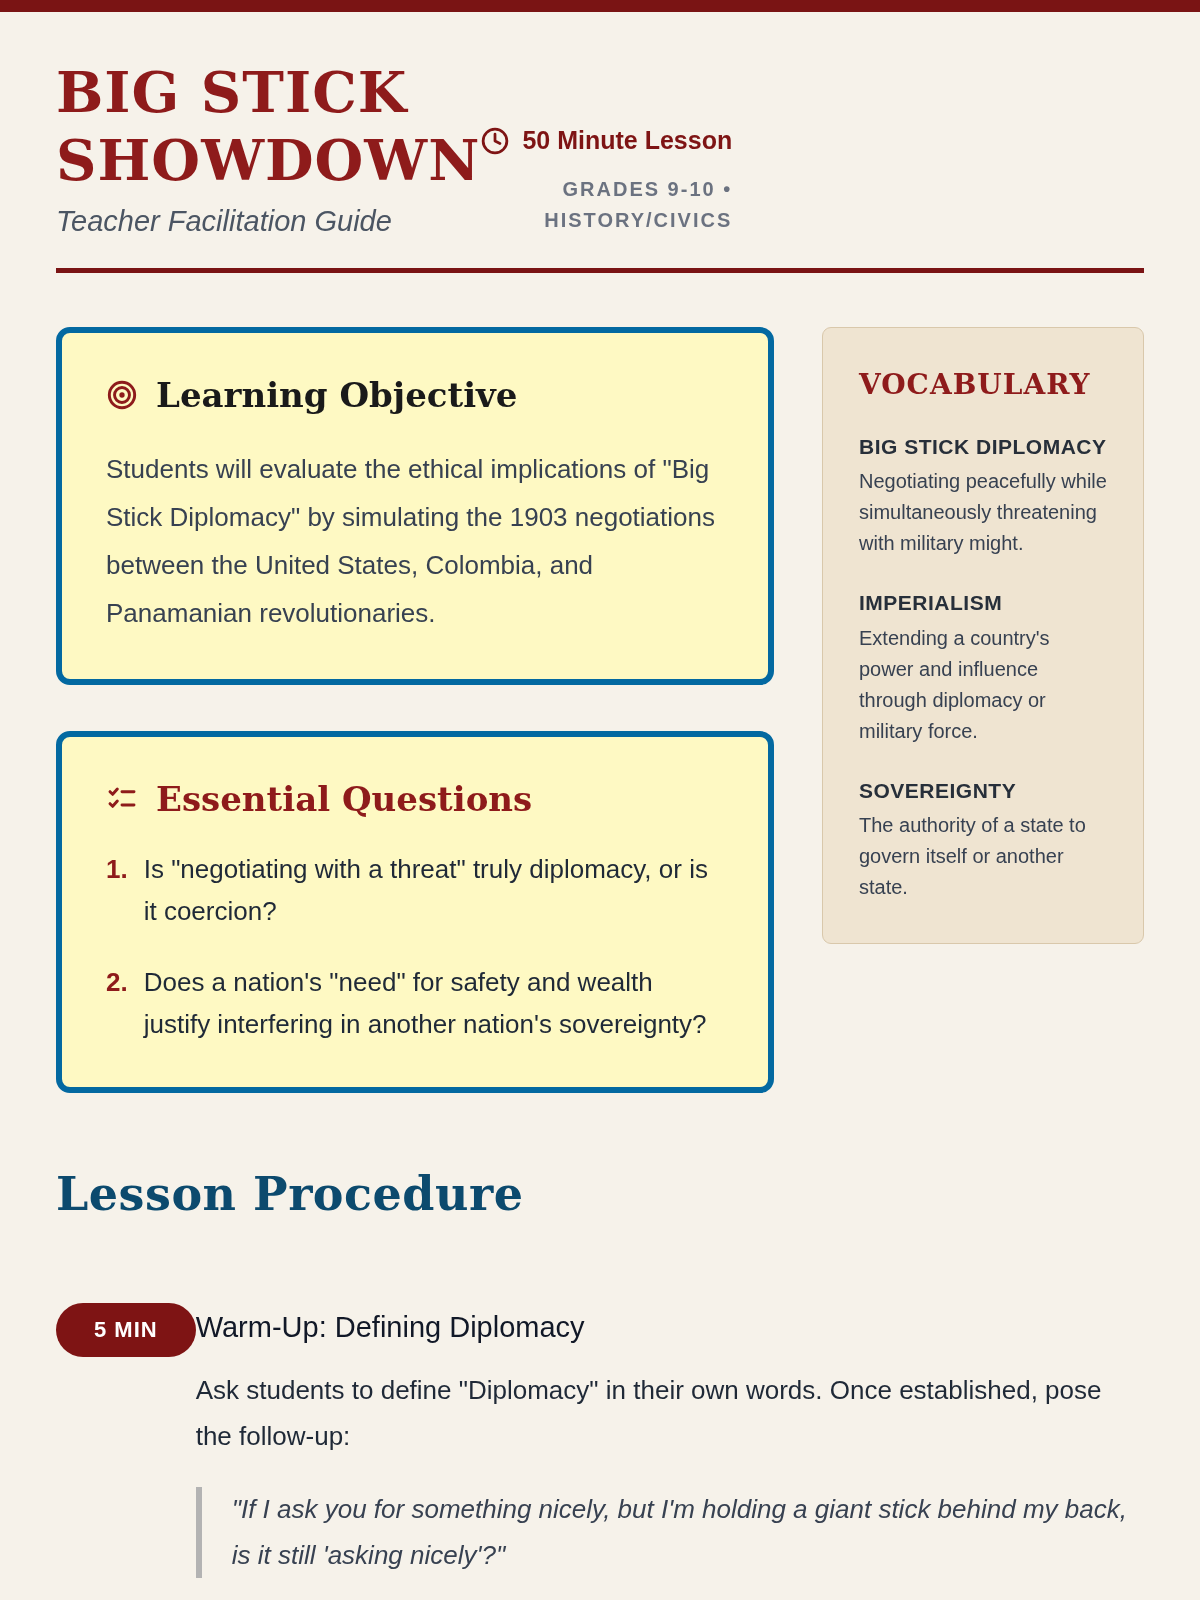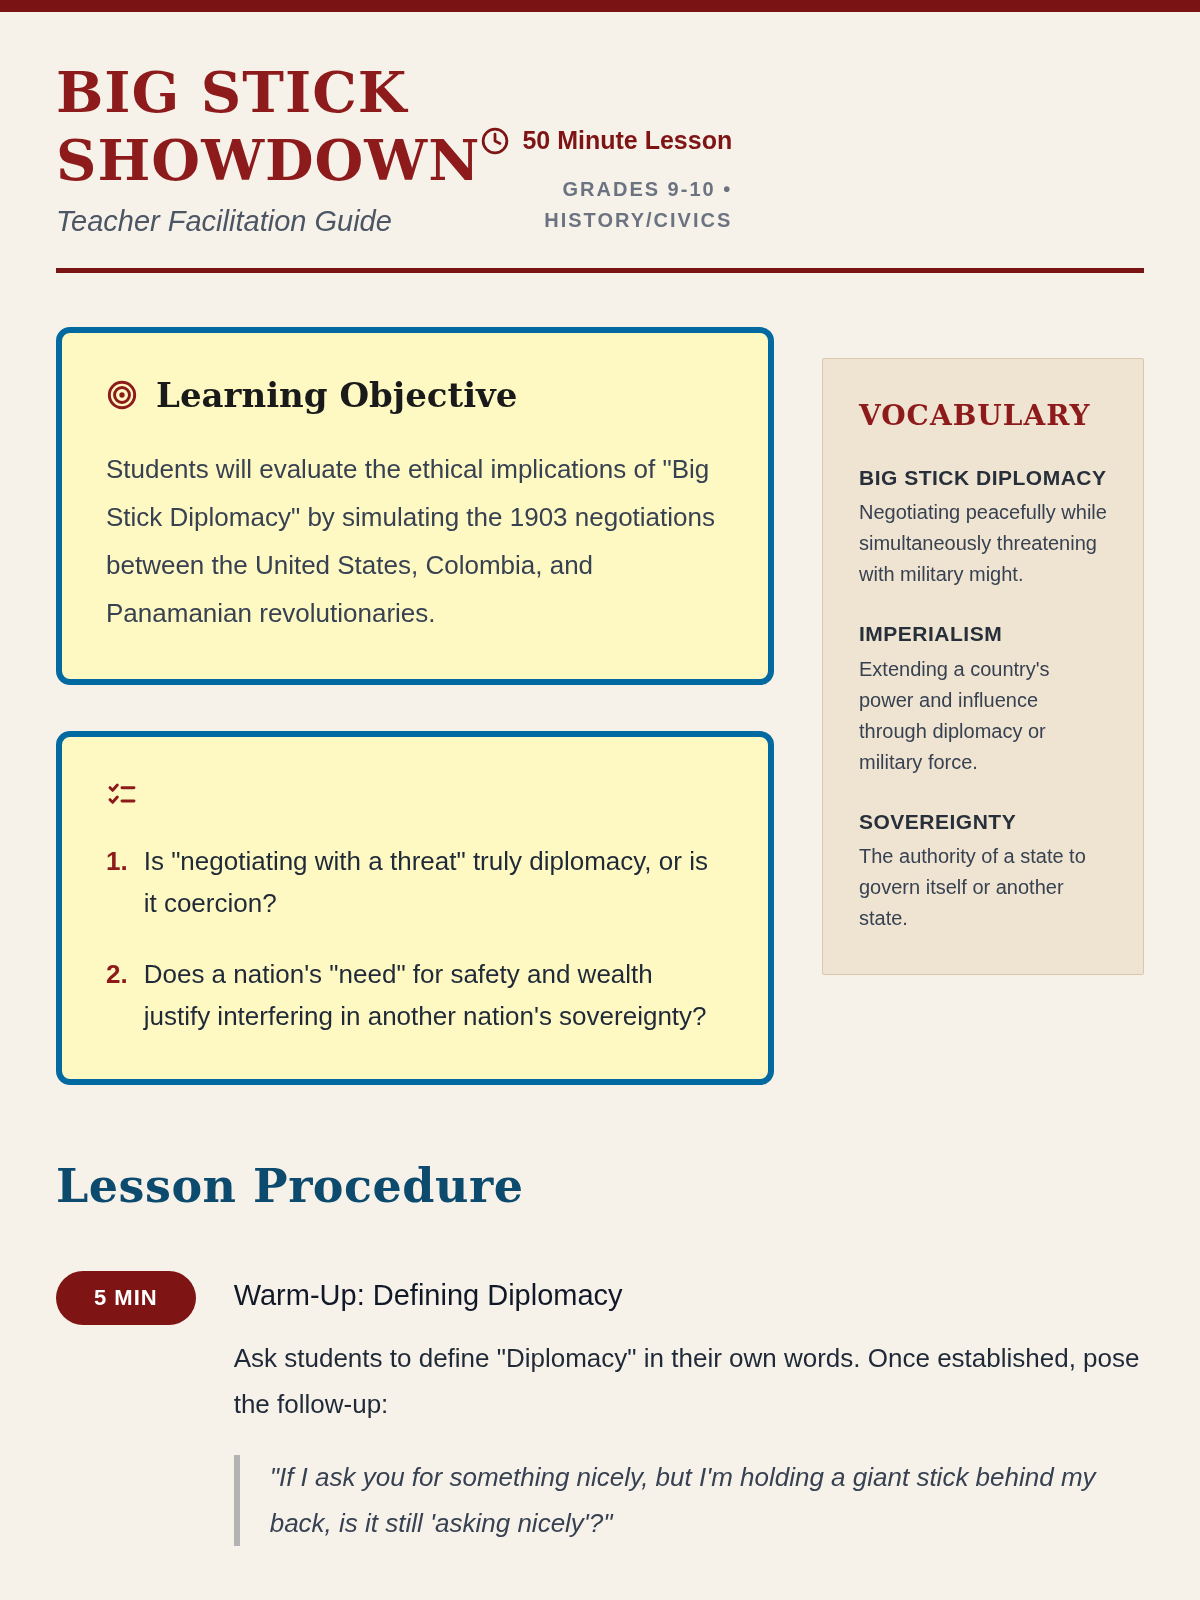--- a/index.html
+++ b/index.html
@@ -119,24 +119,23 @@
   }
   .eq-num {
     font-weight: 700;
     color: #8e1b1b;
     flex: 0 0 auto;
   }
   
   .vocab-card {
     background: #efe4d1;
     border: 1px solid #d9c8ab;
-    border-radius: 2px;
+    border-radius: 9px;
     padding: 40px 36px;
     align-self: start;
-    margin-top: 31px;
   }
   .vocab-heading {
     font-family: "DejaVu Serif", "Liberation Serif", serif;
     font-weight: 700;
     font-size: 28px;
     color: #8e1b1b;
     letter-spacing: 1px;
     margin-bottom: 30px;
   }
   .vocab-entry { margin-bottom: 28px; }
@@ -157,23 +156,22 @@
   
   .section-heading {
     margin-top: 74px;
     font-family: "DejaVu Serif", "Liberation Serif", serif;
     font-weight: 700;
     font-size: 46px;
     color: #0c4a6e;
     letter-spacing: 0.5px;
   }
   .step {
-    margin-top: 58px;
-    display: flex;
-    gap: 38px;
+    margin-top: 82px;
+    display: flex;
     align-items: flex-start;
     justify-content: flex-end;
   }
   .step-pill {
     background: #7e1414;
     color: #ffffff;
     font-size: 22px;
     font-weight: 700;
     letter-spacing: 1px;
     border-radius: 999px;
@@ -253,20 +251,21 @@
       </div>
 
       <div class="card">
         <div class="card-heading red">
           <svg class="h-icon" viewBox="0 0 24 24" fill="none" stroke="#8e1b1b" stroke-width="2.2" stroke-linecap="round" stroke-linejoin="round">
             <path d="M3 6.5l2 2 3.5-4"></path>
             <line x1="12" y1="6.5" x2="21" y2="6.5"></line>
             <path d="M3 15.5l2 2 3.5-4"></path>
             <line x1="12" y1="16.5" x2="21" y2="16.5"></line>
           </svg>
+          <span>Essential Questions</span>
         </div>
         <div class="eq-list">
           <div class="eq-item">
             <span class="eq-num">1.</span>
             <span>Is "negotiating with a threat" truly diplomacy, or is it coercion?</span>
           </div>
           <div class="eq-item">
             <span class="eq-num">2.</span>
             <span>Does a nation's "need" for safety and wealth justify interfering in another nation's sovereignty?</span>
           </div>

